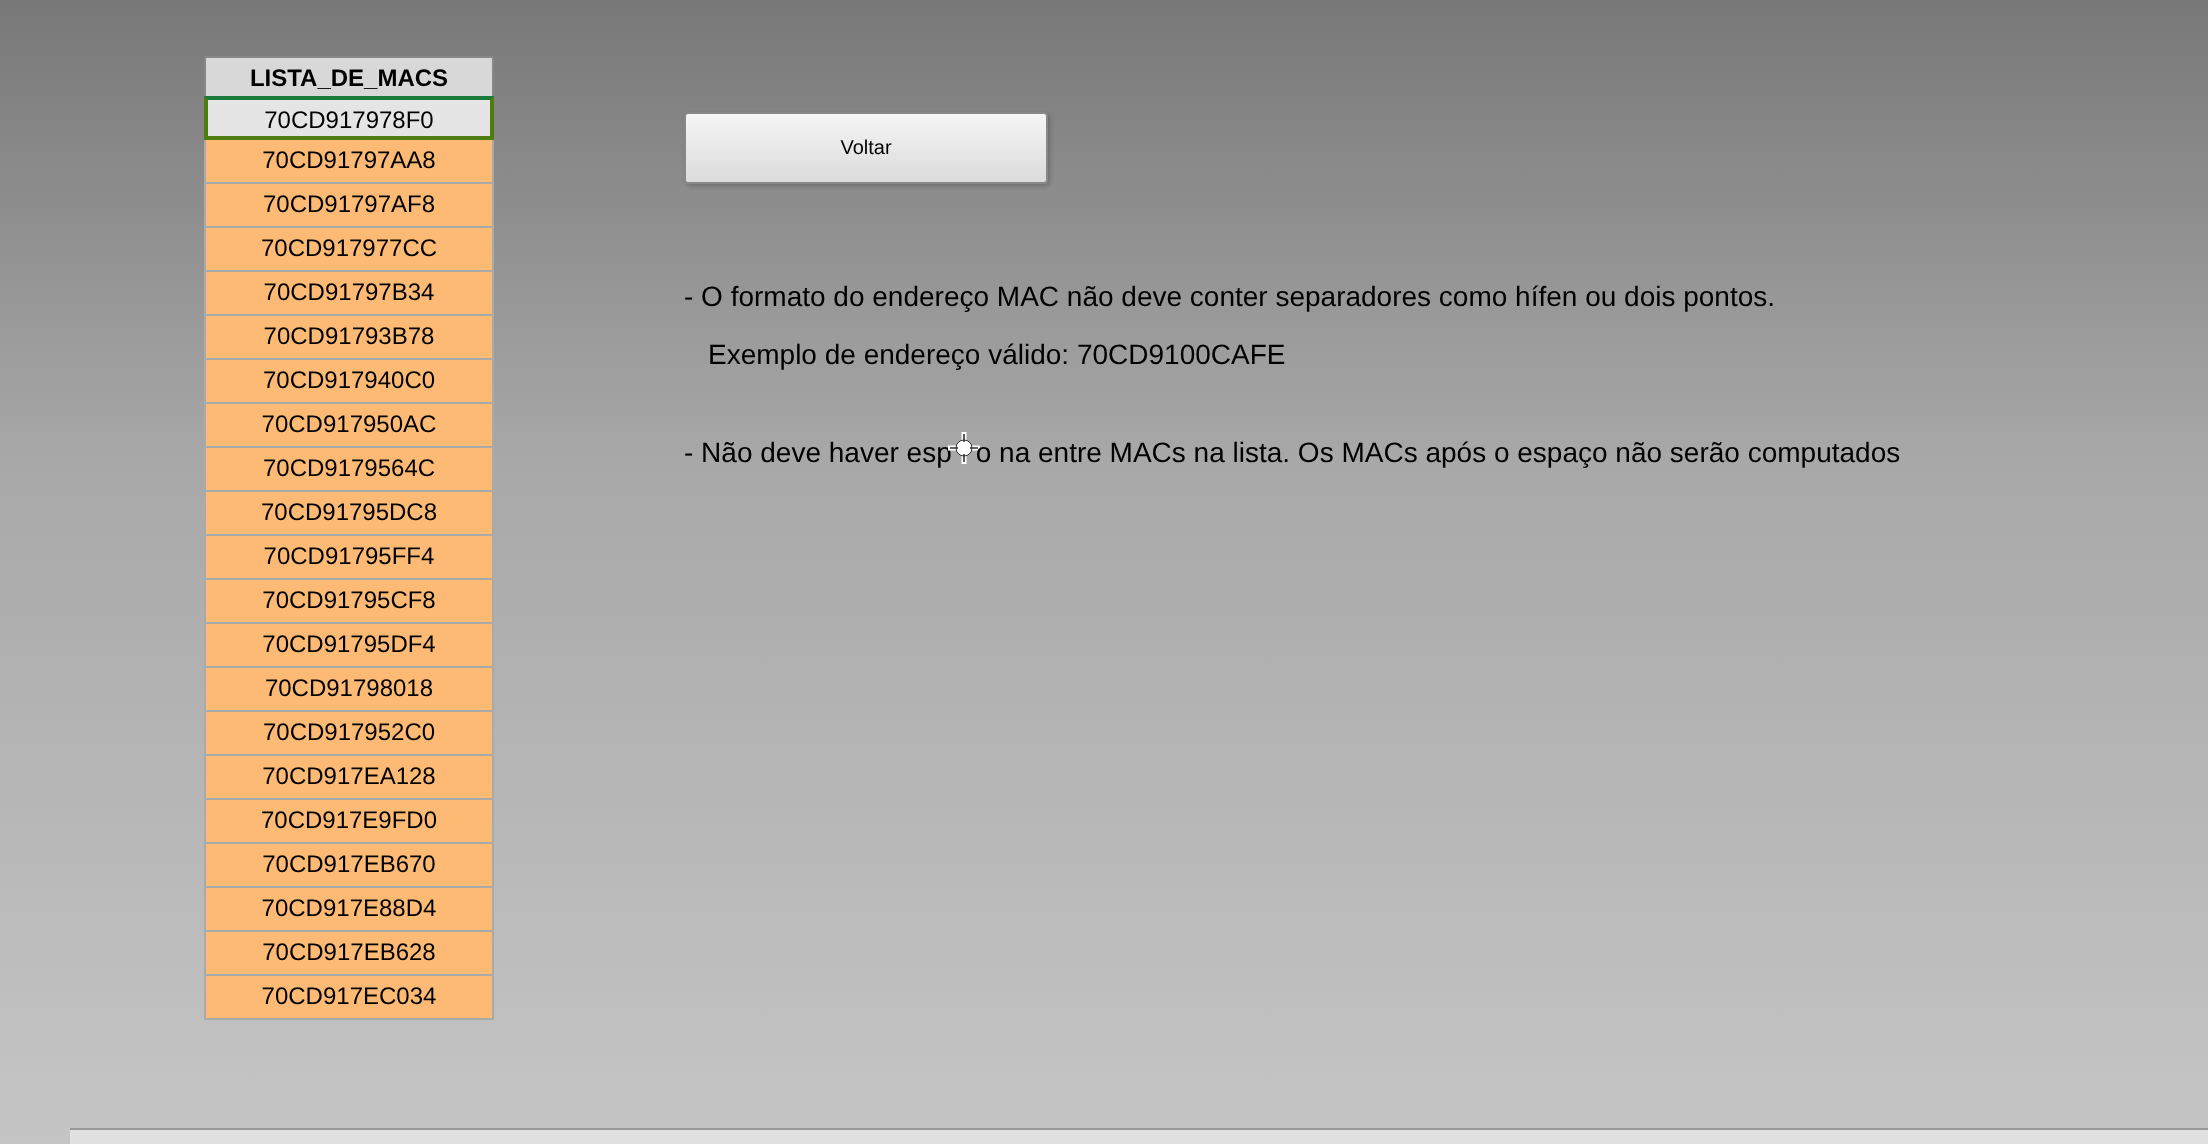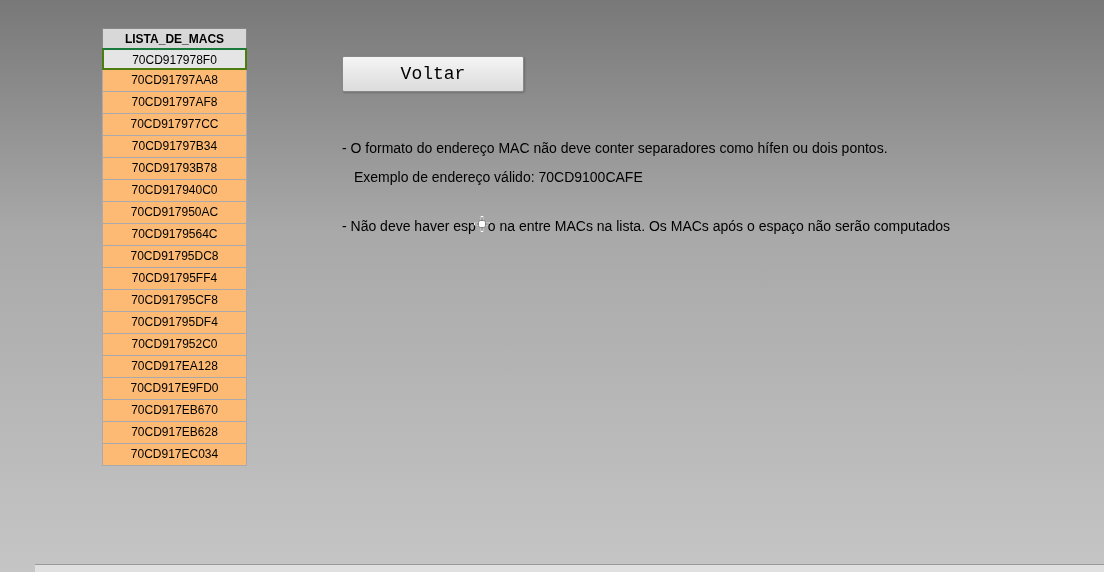--- a/index.html
+++ b/index.html
@@ -56,22 +56,22 @@
       margin-left: 95px;
       padding-top: 28px;
     }
     .btn {
       display: block;
       width: 182px;
       height: 36px;
       background: linear-gradient(180deg, #f5f5f5 0%, #e8e8e8 50%, #dcdcdc 100%);
       border: 1px solid #888;
       border-radius: 2px;
-      font-size: 18px;
-      font-family: Liberation Mono, monospace;
+      font-size: 10px;
+      font-family: Liberation Sans, sans-serif;
       color: #000;
       cursor: pointer;
       margin-bottom: 16px;
       box-shadow: 1px 1px 2px rgba(0,0,0,0.2);
     }
     .info-text {
       margin-top: 44px;
       font-size: 14px;
       color: #000;
       line-height: 1.8;
@@ -115,24 +115,26 @@
         <div class="mac-cell">70CD917977CC</div>
         <div class="mac-cell">70CD91797B34</div>
         <div class="mac-cell">70CD91793B78</div>
         <div class="mac-cell">70CD917940C0</div>
         <div class="mac-cell">70CD917950AC</div>
         <div class="mac-cell">70CD9179564C</div>
         <div class="mac-cell">70CD91795DC8</div>
         <div class="mac-cell">70CD91795FF4</div>
         <div class="mac-cell">70CD91795CF8</div>
         <div class="mac-cell">70CD91795DF4</div>
+        <div class="mac-cell">70CD91798018</div>
         <div class="mac-cell">70CD917952C0</div>
         <div class="mac-cell">70CD917EA128</div>
         <div class="mac-cell">70CD917E9FD0</div>
         <div class="mac-cell">70CD917EB670</div>
+        <div class="mac-cell">70CD917E88D4</div>
         <div class="mac-cell">70CD917EB628</div>
         <div class="mac-cell">70CD917EC034</div>
       </div>
   </div>
 
   <div class="right-panel">
     <button class="btn">Voltar</button>
 
     <div class="info-text">
       <div class="info-line">- O formato do endereço MAC não deve conter separadores como hífen ou dois pontos.</div>

